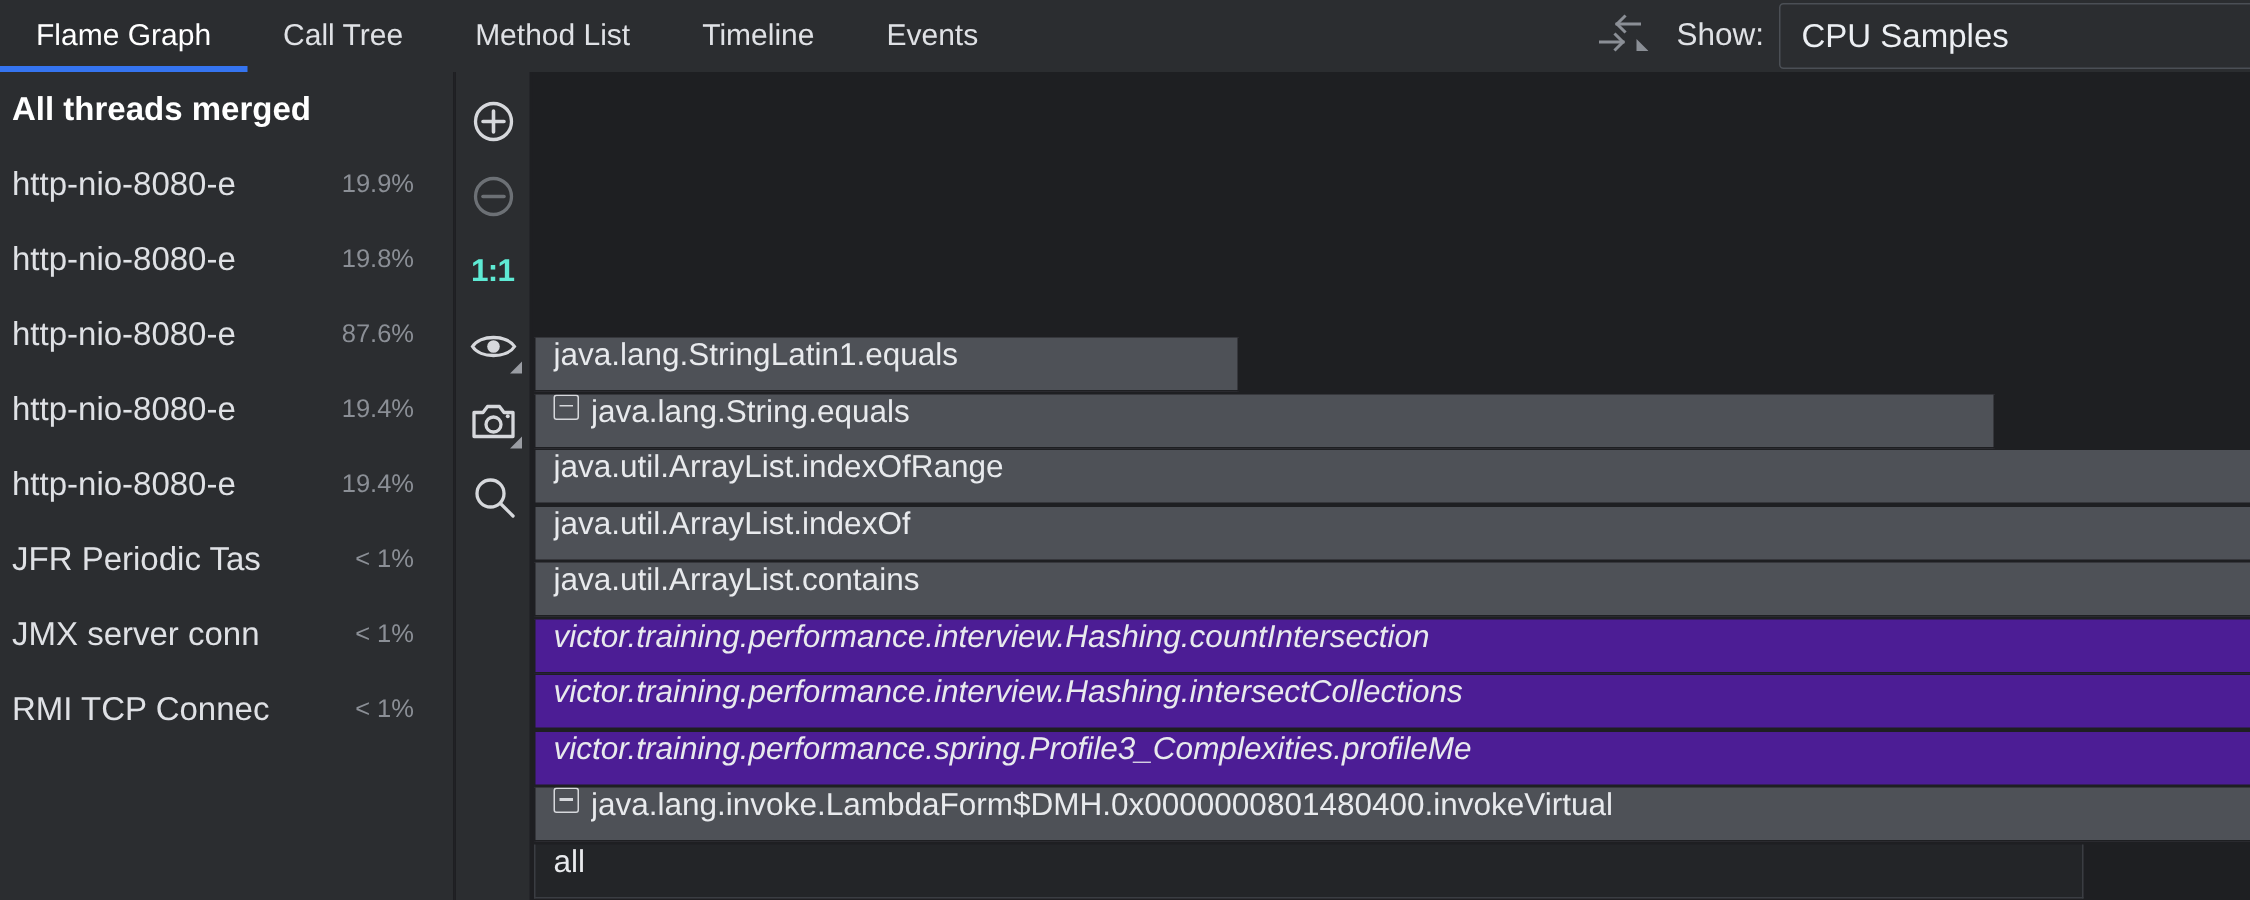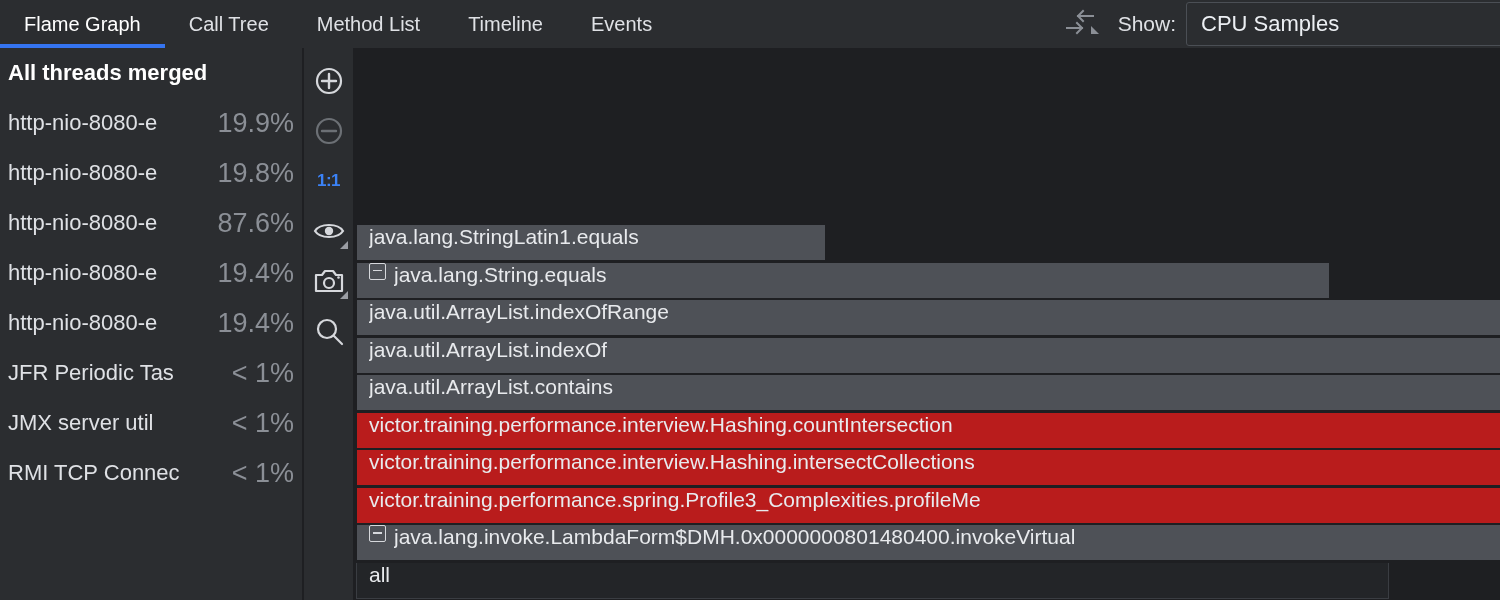--- a/index.html
+++ b/index.html
@@ -75,39 +75,39 @@
   .sidebar {
     position: absolute; left: 0; top: 48px;
     width: 303px; height: 552px;
     background: #2b2d30;
     border-right: 1px solid #1e1f22;
     overflow: hidden;
   }
   .thread-row {
     height: 50px;
     display: flex; align-items: center;
-    padding: 0 8px 0 8px;
+    padding: 0 26px 0 8px;
     white-space: nowrap;
     overflow: hidden;
   }
   .thread-name {
     flex: 1 1 auto;
     font-size: 22px;
     color: #dfe1e5;
     overflow: hidden;
     text-overflow: clip;
     white-space: nowrap;
   }
   .thread-row.header .thread-name {
     font-weight: bold;
     color: #ffffff;
   }
   .thread-pct {
     flex: 0 0 auto;
-    font-size: 27px;
+    font-size: 17px;
     color: #8b8f96;
     margin-left: 10px;
     text-align: right;
   }
 
   
   .vtoolbar {
     position: absolute; left: 304px; top: 48px;
     width: 50px; height: 552px;
     background: #2b2d30;
@@ -121,22 +121,22 @@
     position: relative;
   }
   .vbtn svg { display: block; }
   .vbtn .drop-tri {
     position: absolute; right: 6px; bottom: 7px;
     width: 0; height: 0;
     border-left: 8px solid transparent;
     border-bottom: 8px solid #9a9da3;
   }
   .ratio-label {
-    font-size: 17px; font-weight: bold;
-    color: #3b82f6;
+    font-size: 21px; font-weight: bold;
+    color: #5eead4;
     letter-spacing: -0.5px;
   }
 
   
   .flame {
     position: absolute; left: 355px; top: 48px;
     width: 1145px; height: 552px;
     background: #1e1f22;
     overflow: hidden;
   }
@@ -172,21 +172,21 @@
     margin-right: 8px;
     position: relative;
   }
   .collapse-box::after {
     content: "";
     position: absolute; left: 2.5px; top: 6px;
     width: 9px; height: 1.8px;
     background: #d6d8dc;
   }
   .flame-bar.gray  { background: #4e5157; }
-  .flame-bar.olive { background: #b91c1c; }
+  .flame-bar.olive { background: #4c1d95; font-style: italic; }
   .flame-bar.root  { background: #232528; border-color: #3a3d42; }
 </style>
 </head>
 <body>
 
 <div class="app">
 
   <div class="tabbar">
     <div class="tab active">
       <span>Flame Graph</span>
@@ -248,21 +248,21 @@
     </div>
     <div class="thread-row">
       <span class="thread-name">http-nio-8080-e</span>
       <span class="thread-pct">19.4%</span>
     </div>
     <div class="thread-row">
       <span class="thread-name">JFR Periodic Tas</span>
       <span class="thread-pct">&lt; 1%</span>
     </div>
     <div class="thread-row">
-      <span class="thread-name">JMX server util</span>
+      <span class="thread-name">JMX server conn</span>
       <span class="thread-pct">&lt; 1%</span>
     </div>
     <div class="thread-row">
       <span class="thread-name">RMI TCP Connec</span>
       <span class="thread-pct">&lt; 1%</span>
     </div>
   </div>
 
   <div class="vtoolbar">
 

